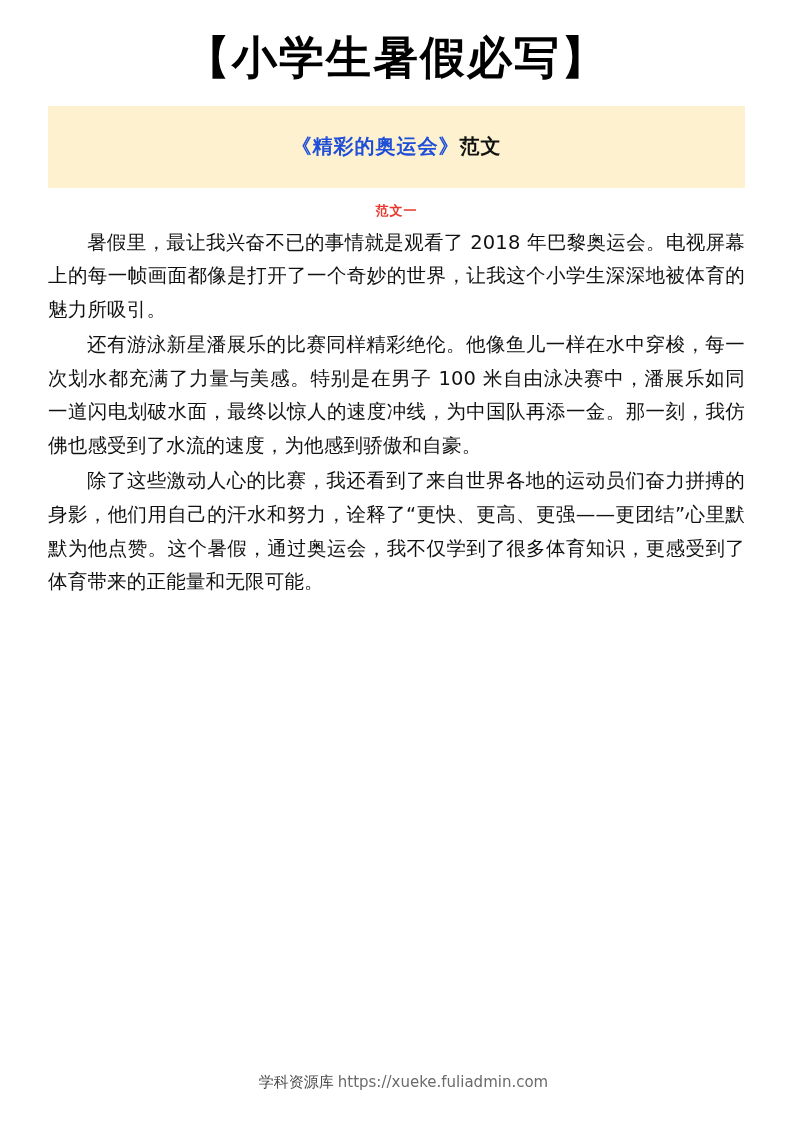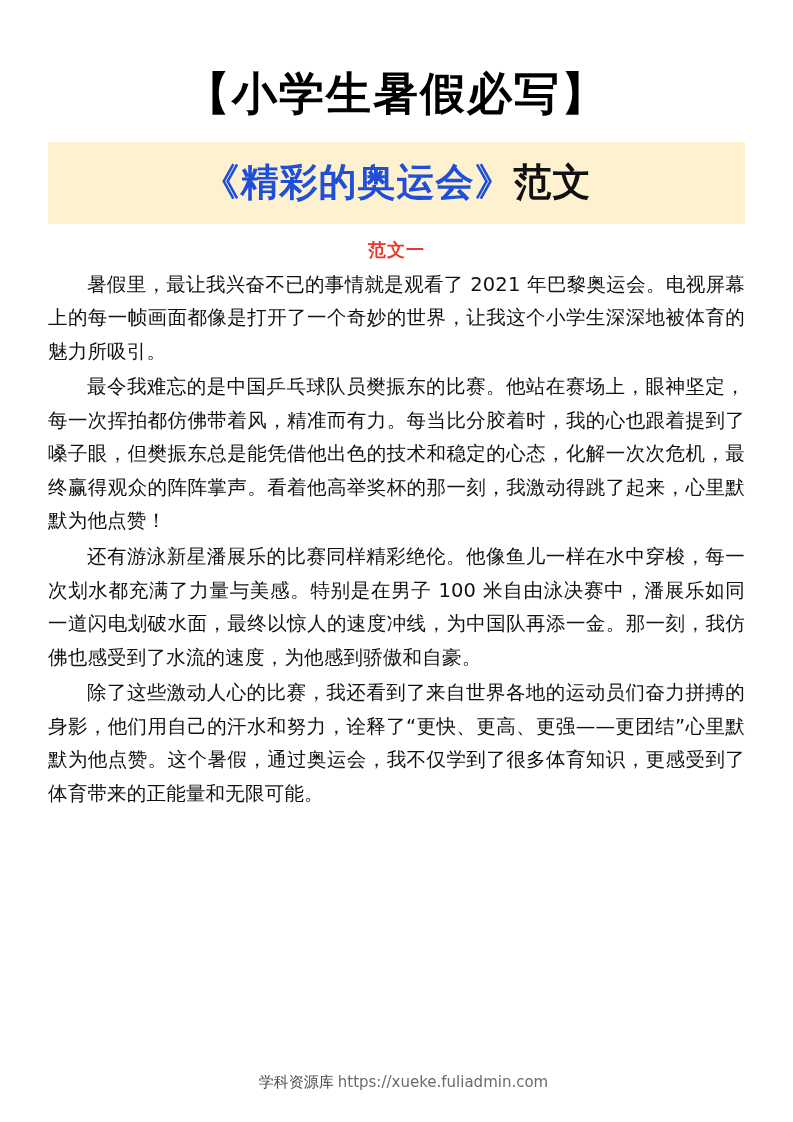--- a/index.html
+++ b/index.html
@@ -15,55 +15,55 @@
   }
   .page {
     position: relative;
     width: 793px;
     height: 1122px;
     box-sizing: border-box;
     padding: 0 48px;
   }
   .main-title {
     margin: 0;
-    padding-top: 68px;
+    padding-top: 32px;
     text-align: center;
     font-family: "DejaVu Serif", "Liberation Serif", serif;
     font-size: 45px;
     font-weight: bold;
     letter-spacing: 2px;
     color: #000000;
     line-height: 1.15;
   }
   .subtitle-band {
     margin-top: 22px;
     background: #fdf1cf;
     height: 82px;
     display: flex;
     align-items: center;
     justify-content: center;
   }
   .subtitle {
     margin: 0;
     font-family: "DejaVu Serif", "Liberation Serif", serif;
-    font-size: 38px;
+    font-size: 20px;
     font-weight: bold;
     letter-spacing: 1px;
   }
   .subtitle .blue {
     color: #1f4fd8;
   }
   .subtitle .black {
     color: #111111;
   }
   .section-label {
     margin: 14px 0 2px 0;
     text-align: center;
     font-family: "DejaVu Sans", "Liberation Sans", sans-serif;
-    font-size: 18px;
+    font-size: 13px;
     font-weight: bold;
     color: #e8392f;
     letter-spacing: 1px;
   }
   .body-text {
     margin-top: 6px;
     font-family: "DejaVu Sans", "Liberation Sans", sans-serif;
     font-size: 19.5px;
     line-height: 1.72;
     color: #111111;
@@ -101,22 +101,21 @@
 
   <div class="subtitle-band">
     <h2 class="subtitle">
       <span class="blue">《精彩的奥运会》</span><span class="black">范文</span>
     </h2>
   </div>
 
   <div class="section-label">范文一</div>
 
   <div class="body-text">
-    <p>暑假里，最让我兴奋不已的事情就是观看了 2021 年巴黎奥运会。电视屏幕上的每一帧画面都像是打开了一个奇妙的世界，让我这个小学生深深地被体育的魅力所吸引。</p>
-    <p>最令我难忘的是中国乒乓球队员樊振东的比赛。他站在赛场上，眼神坚定，每一次挥拍都仿佛带着风，精准而有力。每当比分胶着时，我的心也跟着提到了嗓子眼，但樊振东总是能凭借他出色的技术和稳定的心态，化解一次次危机，最终赢得观众的阵阵掌声。看着他高举奖杯的那一刻，我激动得跳了起来，心里默默为他点赞！</p>
+    <p>暑假里，最让我兴奋不已的事情就是观看了 2018 年巴黎奥运会。电视屏幕上的每一帧画面都像是打开了一个奇妙的世界，让我这个小学生深深地被体育的魅力所吸引。</p>
     <p>还有游泳新星潘展乐的比赛同样精彩绝伦。他像鱼儿一样在水中穿梭，每一次划水都充满了力量与美感。特别是在男子 100 米自由泳决赛中，潘展乐如同一道闪电划破水面，最终以惊人的速度冲线，为中国队再添一金。那一刻，我仿佛也感受到了水流的速度，为他感到骄傲和自豪。</p>
     <p>除了这些激动人心的比赛，我还看到了来自世界各地的运动员们奋力拼搏的身影，他们用自己的汗水和努力，诠释了“更快、更高、更强——更团结”心里默默为他点赞。这个暑假，通过奥运会，我不仅学到了很多体育知识，更感受到了体育带来的正能量和无限可能。</p>
   </div>
 
   <div class="footer">
     <span class="site-name">学科资源库</span><span class="site-url">https://xueke.fuliadmin.com</span>
   </div>
 
 </div>
 

